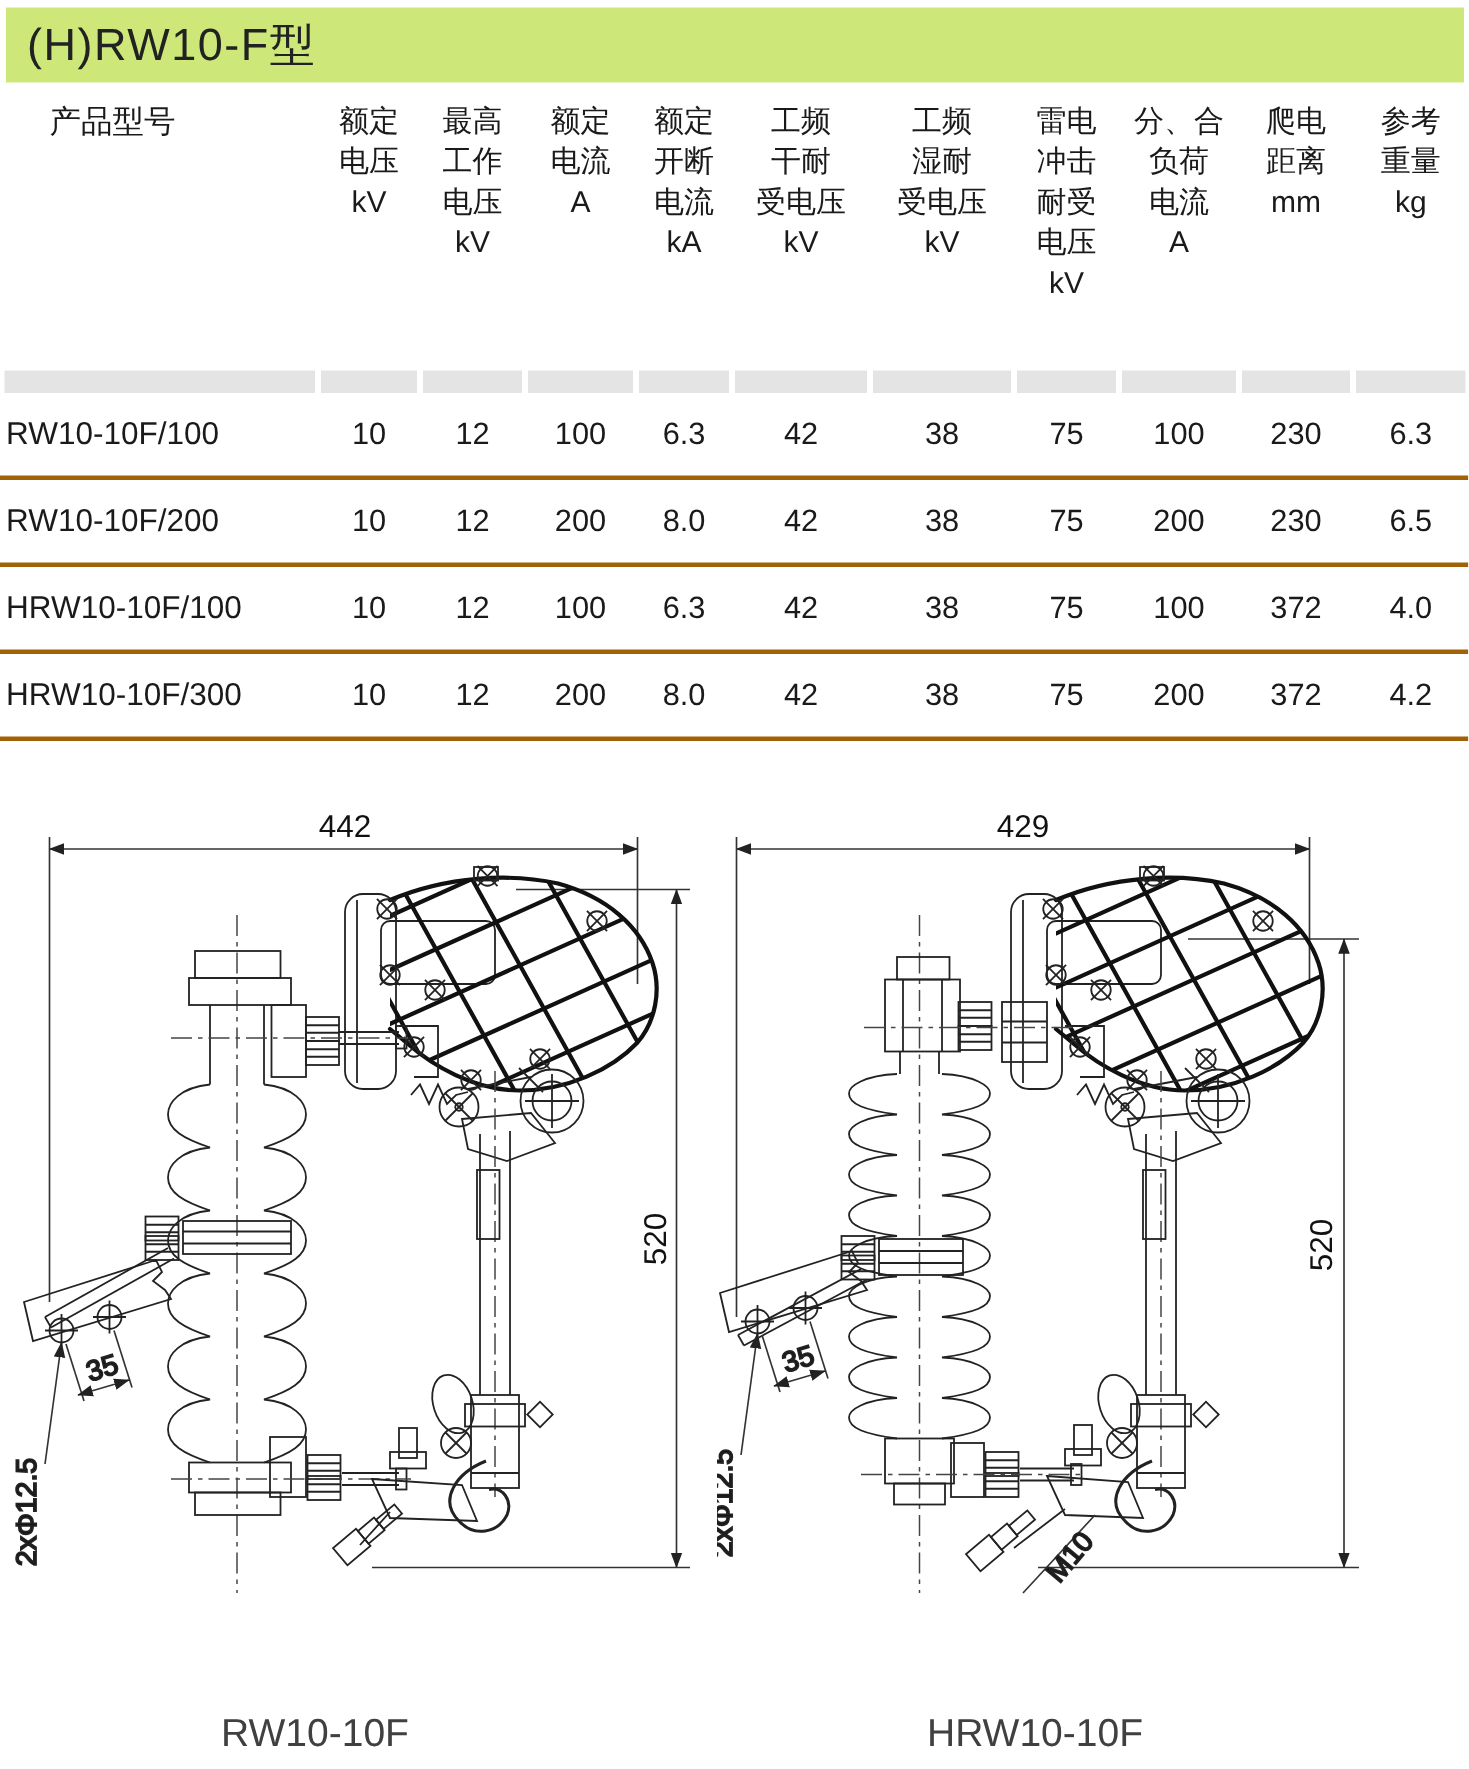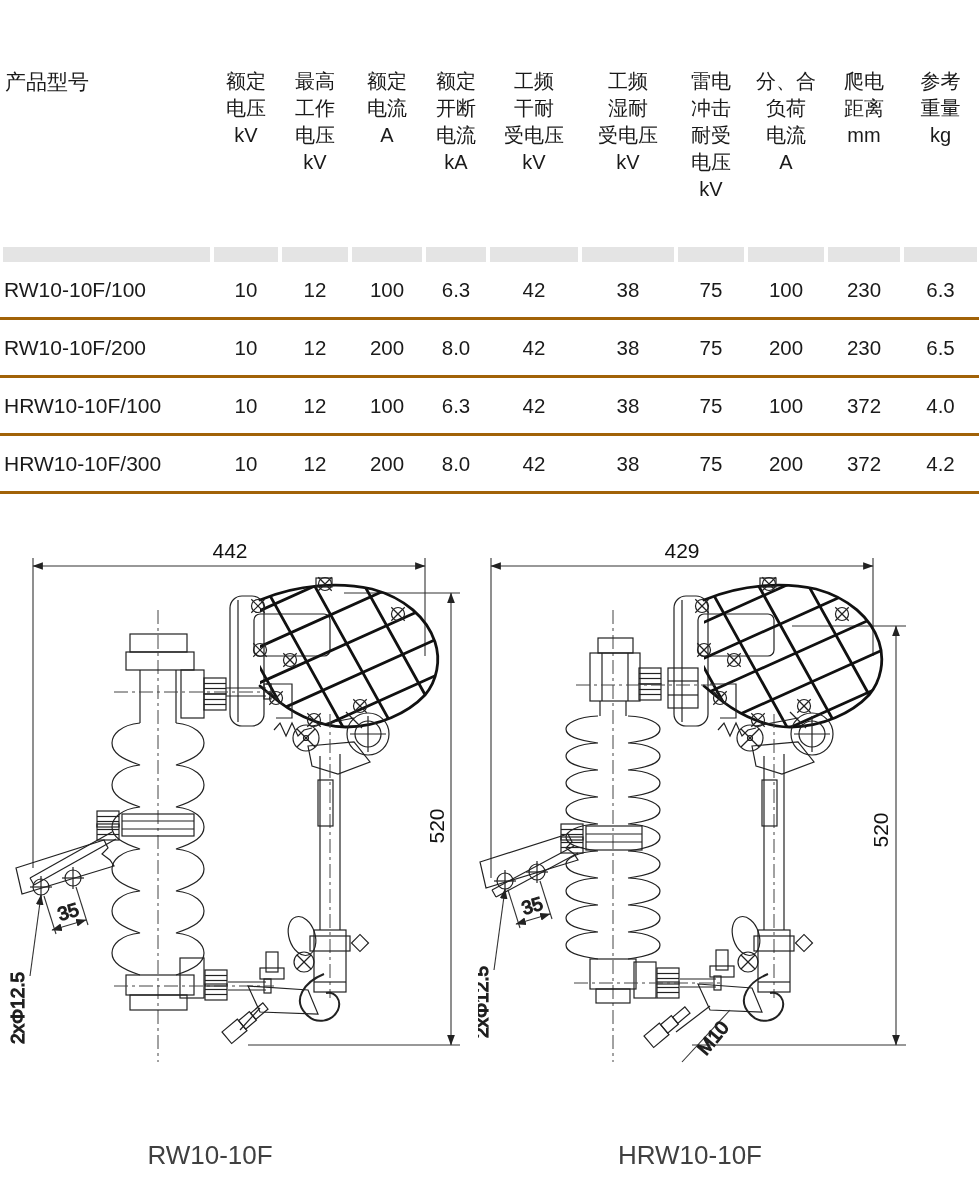--- a/index.html
+++ b/index.html
@@ -6,21 +6,21 @@
   #page{position:relative;width:979px;height:1179px;background:#fff;overflow:hidden;
         font-family:"Liberation Sans","DejaVu Sans",sans-serif;color:#1a1a1a;}
   
   #titlebar{position:absolute;left:4px;right:3px;top:5px;height:50px;
             display:flex;align-items:center;padding-left:14px;box-sizing:border-box;}
   #titlebar .t{font-size:30px;letter-spacing:1px;color:#222;}
   
   .tcols{display:grid;grid-template-columns:212px 68px 70px 74px 64px 92px 96px 70px 80px 76px 77px;}
   #thead{position:absolute;top:68px;left:0;right:0;}
   #thead .hc{font-size:20px;line-height:27px;text-align:center;white-space:pre-line;}
-  #thead .hc.model{text-align:left;padding-left:5px;font-size:21px;}
+  #thead .hc.model{text-align:left;padding-left:5px;font-size:21px;margin-left:28px;}
   #graybar{position:absolute;top:247px;left:0;right:0;}
   #graybar .seg{height:15px;background:#e4e4e4;margin:0 2px;}
   #graybar .seg.first{margin-left:3px;}
   #tbody{position:absolute;top:262px;left:0;right:0;}
   .trow{height:55px;align-items:center;border-bottom:3px solid #a16207;}
   .trow .c{font-size:20.5px;text-align:center;}
   .trow .c.model{text-align:left;padding-left:4px;font-size:21px;white-space:nowrap;}
   
   .drawwrap{position:absolute;top:538px;width:462px;height:565px;}
   #drawL{left:8px;} #drawR{left:478px;}
@@ -32,20 +32,23 @@
   svg .cdash{stroke:#444;stroke-width:1;fill:none;stroke-dasharray:14 4 3 4;}
   svg .dim{stroke:#333;stroke-width:1.1;fill:none;}
   svg text{font-family:"Liberation Sans","DejaVu Sans",sans-serif;font-size:21px;fill:#111;}
   svg text.small{font-size:19px;}
 </style>
 </head>
 <body>
 
 <div id="page">
 
+  <div id="titlebar" style="background:#cde878;">
+    <span class="t">(H)RW10-F型</span>
+  </div>
 
   <div id="thead" class="tcols">
     <div class="hc model">产品型号</div>
     <div class="hc">额定
 电压
 kV</div>
     <div class="hc">最高
 工作
 电压
 kV</div>

